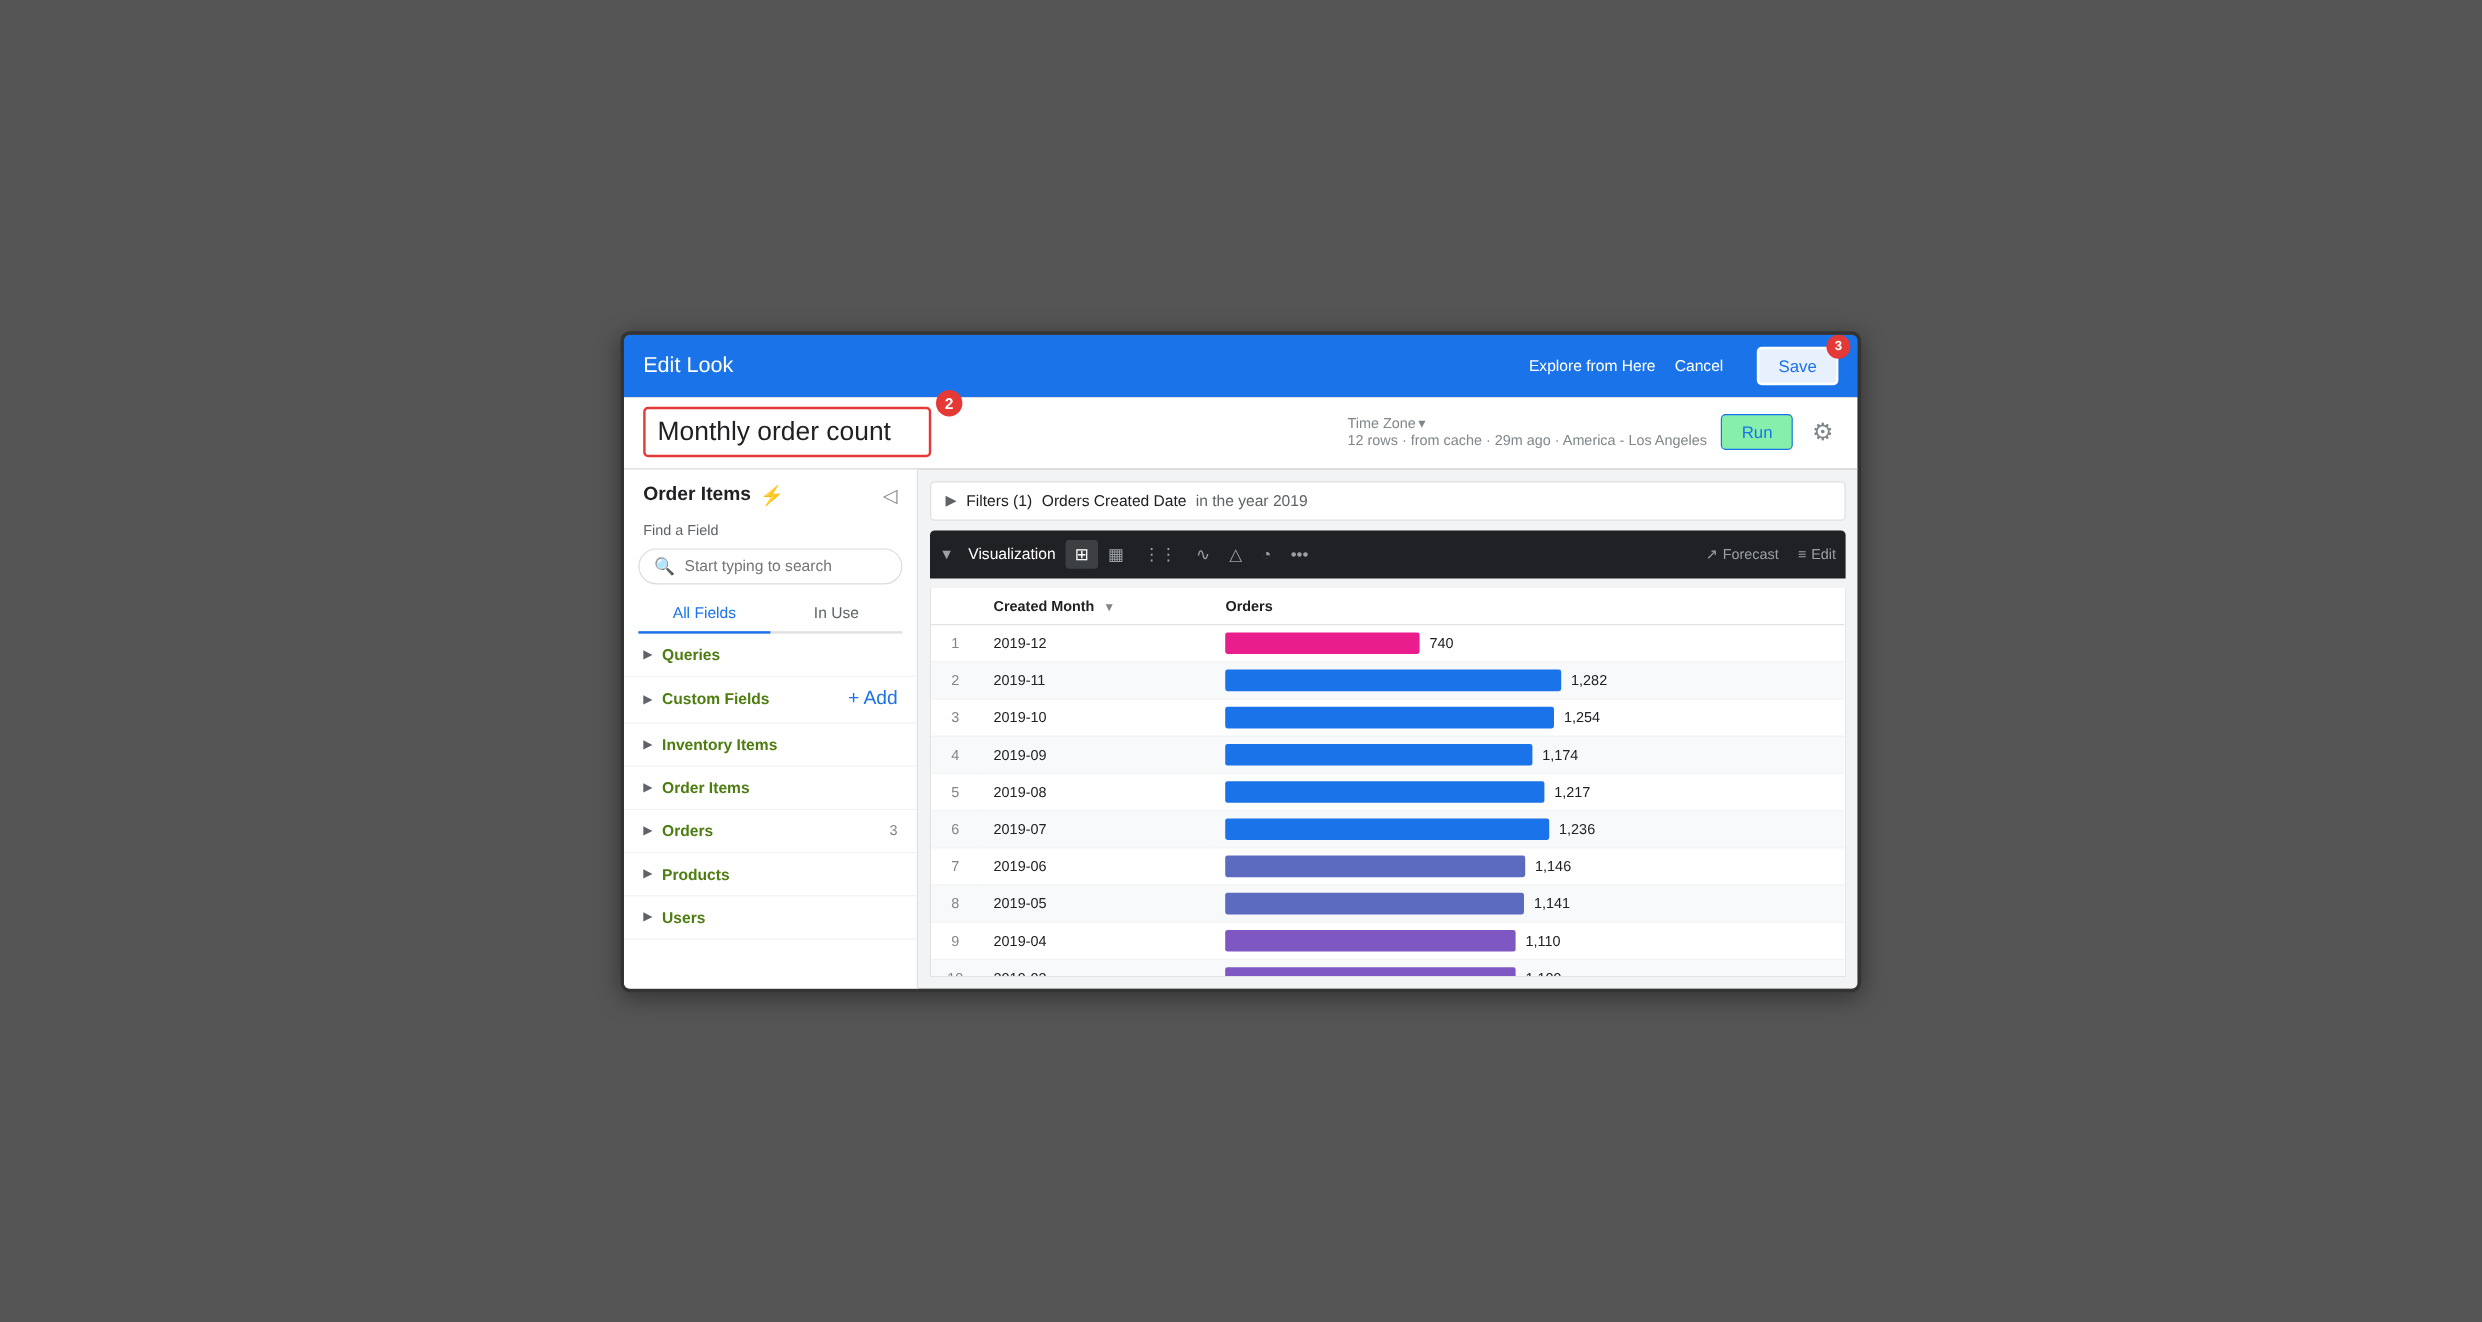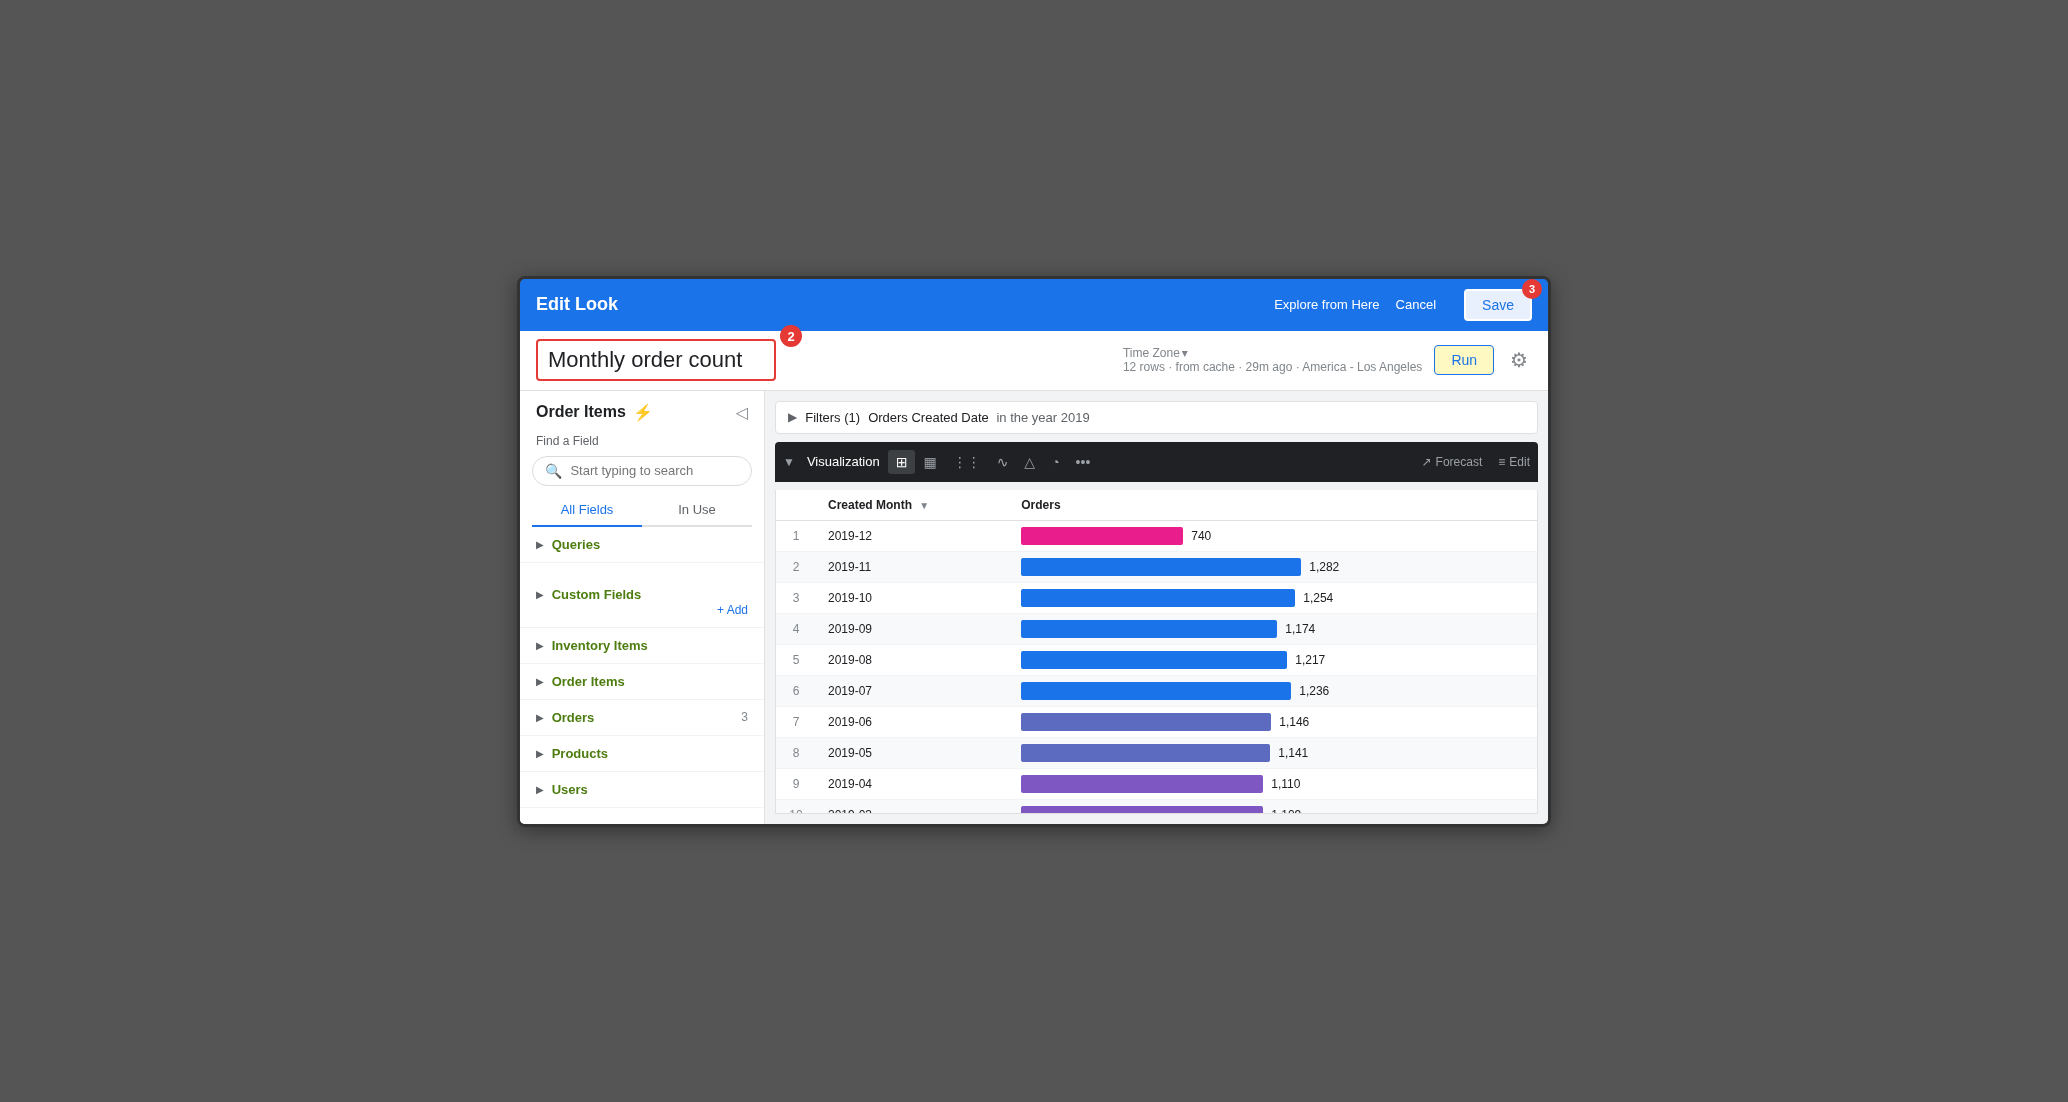--- a/index.html
+++ b/index.html
@@ -21,21 +21,21 @@
       background: #1a73e8;
       height: 52px;
       display: flex;
       align-items: center;
       padding: 0 16px;
       flex-shrink: 0;
     }
     .header-title {
       color: white;
       font-size: 18px;
-      font-weight: 700;
+      font-weight: 400;
       flex: 1;
     }
     .header-actions {
       display: flex;
       align-items: center;
       gap: 16px;
     }
     .header-link {
       color: white;
       font-size: 13px;
@@ -102,21 +102,21 @@
     }
     .timezone-selector {
       font-size: 12px;
       color: #80868b;
       cursor: pointer;
       display: flex;
       align-items: center;
       gap: 2px;
     }
     .run-btn {
-      background: #fef9c3;
+      background: #86efac;
       color: #1a73e8;
       border: 1px solid #1a73e8;
       border-radius: 4px;
       padding: 6px 16px;
       font-size: 14px;
       font-weight: 500;
       cursor: pointer;
     }
     .gear-icon-btn {
       background: none;
@@ -233,23 +233,22 @@
       color: #4d7c0f;
       font-weight: 700;
       flex: 1;
     }
     .sidebar-item-badge {
       font-size: 12px;
       color: #80868b;
     }
     .add-link {
       color: #1a73e8;
-      font-size: 12px;
-      cursor: pointer;
-      margin-top: 30px;
+      font-size: 16px;
+      cursor: pointer;
     }
 
     
     .right-panel {
       flex: 1;
       display: flex;
       flex-direction: column;
       overflow: hidden;
       padding: 10px;
       gap: 8px;

